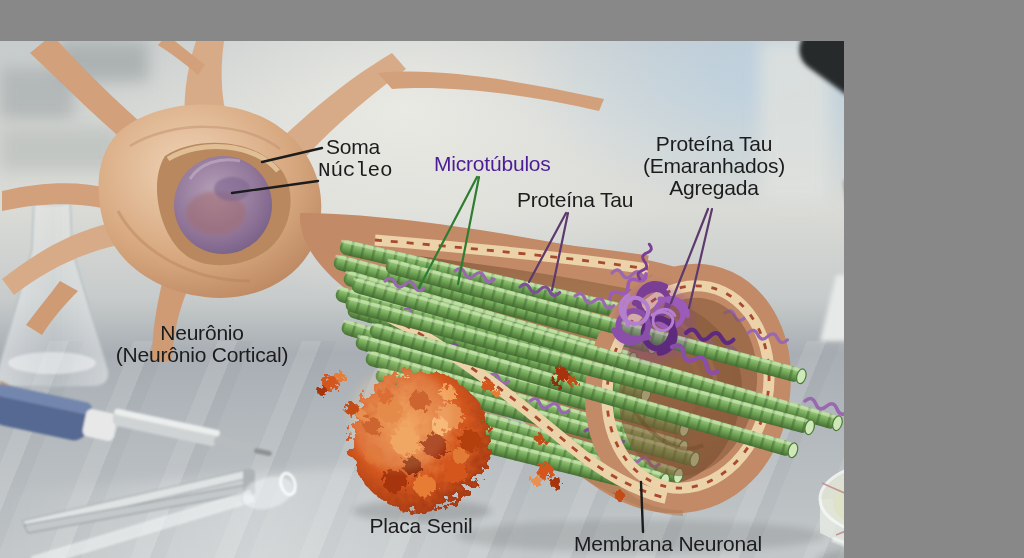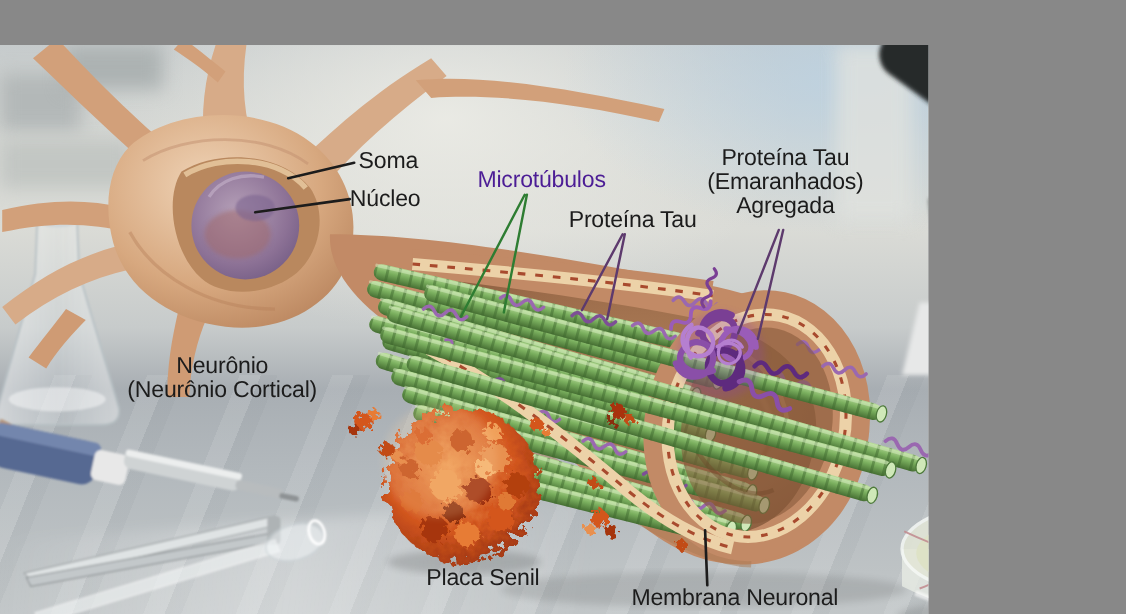--- a/index.html
+++ b/index.html
@@ -423,35 +423,35 @@
       <path d="M322 107 L262 121" stroke="#1c1c1c" stroke-width="2.4"></path>
       <path d="M318 140 L232 152" stroke="#1c1c1c" stroke-width="2.4"></path>
       <path d="M477 136 L419 247 M479 136 L458 243" stroke="#2e7d32" stroke-width="2.2"></path>
       <path d="M566 172 L529 241 M568 172 L552 249" stroke="#5d3a6d" stroke-width="2.2"></path>
       <path d="M708 168 L671 262 M712 168 L689 267" stroke="#5d3a6d" stroke-width="2.2"></path>
       <path d="M641 441 L643 491" stroke="#1c1c1c" stroke-width="2.4"></path>
     </g>
   </svg>
 
   <div class="lbl" style="left:326px;top:95px;">Soma</div>
-  <div class="lbl" style="left:318px;top:129px;">Núcleo</div>
+  <div class="lbl" style="left:318px;top:119px;font-family:Liberation Mono, monospace;">Núcleo</div>
   <div class="lbl green" style="left:434px;top:112px;">Microtúbulos</div>
   <div class="lbl" style="left:517px;top:148px;">Proteína Tau</div>
 
   <div class="lbl center" style="left:714px;top:92px;">
     <div>Proteína Tau</div>
     <div>(Emaranhados)</div>
     <div>Agregada</div>
   </div>
 
   <div class="lbl center" style="left:202px;top:281px;">
     <div>Neurônio</div>
     <div>(Neurônio Cortical)</div>
   </div>
 
-  <div class="lbl center" style="left:439px;top:474px;">
+  <div class="lbl center" style="left:421px;top:474px;">
     <div>Placa Senil</div>
   </div>
 
   <div class="lbl center" style="left:668px;top:492px;text-align:right;">
     <div>Membrana Neuronal</div>
   </div>
 </div>
 
 </body></html>

